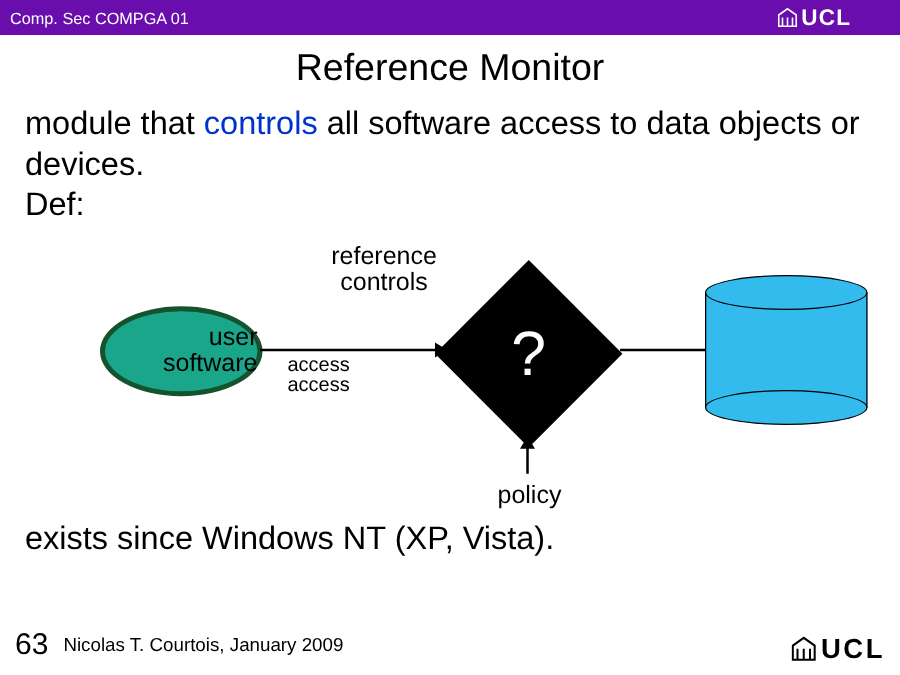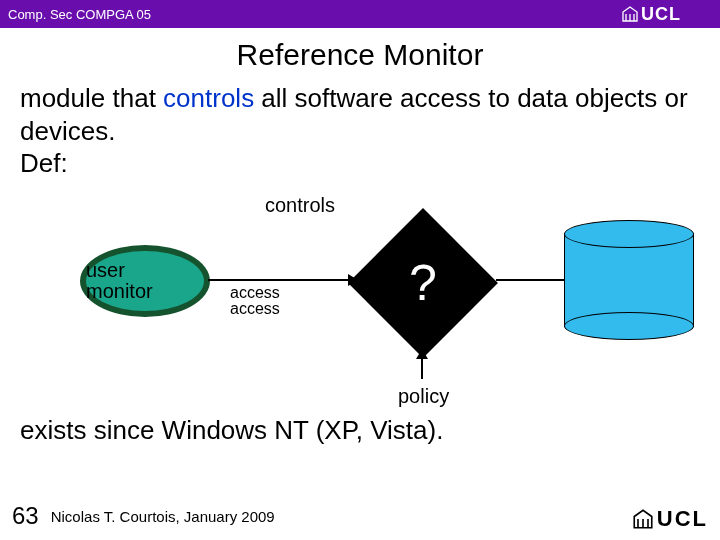--- a/index.html
+++ b/index.html
@@ -58,25 +58,25 @@
     position: relative;
     width: 700px;
     height: 190px;
     margin: 10px auto 0 auto;
   }
   .user-ellipse {
     position: absolute;
     left: 70px; top: 55px;
     width: 130px; height: 72px;
     background: #1aa68a;
-    border: 6px solid #14532d;
+    border: 4px solid #14532d;
     border-radius: 50%;
     display: flex;
     flex-direction: column;
-    align-items: flex-start;
+    align-items: flex-end;
     justify-content: center;
     font-size: 20px;
     line-height: 1.05;
   }
   .ref-label {
     position: absolute;
     left: 255px; top: 5px;
     font-size: 20px;
     text-align: center;
     line-height: 1.05;
@@ -219,21 +219,21 @@
     font-size: 22px;
     letter-spacing: 2px;
     color: #000;
   }
   .portico svg { display:block; }
 </style>
 </head>
 <body>
 
 <div class="topbar">
-  <span>Comp. Sec COMPGA 05</span>
+  <span>Comp. Sec COMPGA 01</span>
   <div class="logo-top">
     <span class="portico">
       <svg width="16" height="16" viewBox="0 0 16 16">
           <path d="M1 6 L8 1 L15 6 L15 15 L1 15 Z M4 15 V8 M8 15 V8 M12 15 V8" stroke="#fff" stroke-width="1.3" fill="none"></path>
         </svg>
     </span>
     <span class="ucl-text">UCL</span>
   </div>
 </div>
 
@@ -242,26 +242,27 @@
 <div class="def">
   <div>
     <span>module that </span><span class="controls">controls</span><span> all software access to data objects or devices.</span>
   </div>
   <div>Def:</div>
 </div>
 
 <div class="diagram">
 
   <div class="ref-label">
+    <div>reference</div>
     <div>controls</div>
   </div>
 
   <div class="user-ellipse">
     <div>user</div>
-    <div>monitor</div>
+    <div>software</div>
   </div>
 
   <div class="arrow1">
     <div class="arrowhead-r" style="right:-10px; top:-5px;"></div>
   </div>
 
   <div class="access-label">
     <div>access</div>
     <div>access</div>
   </div>

